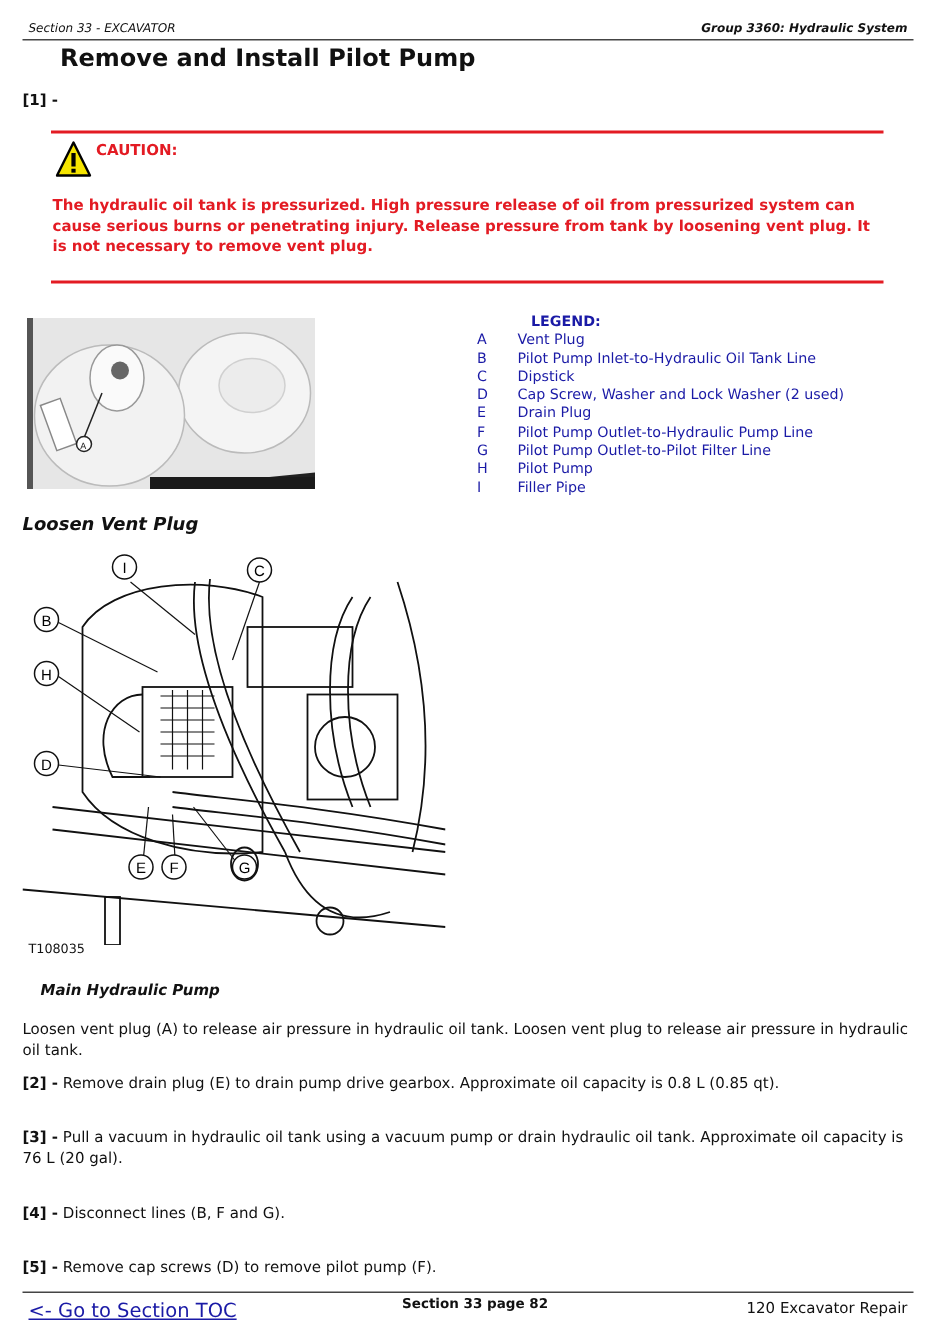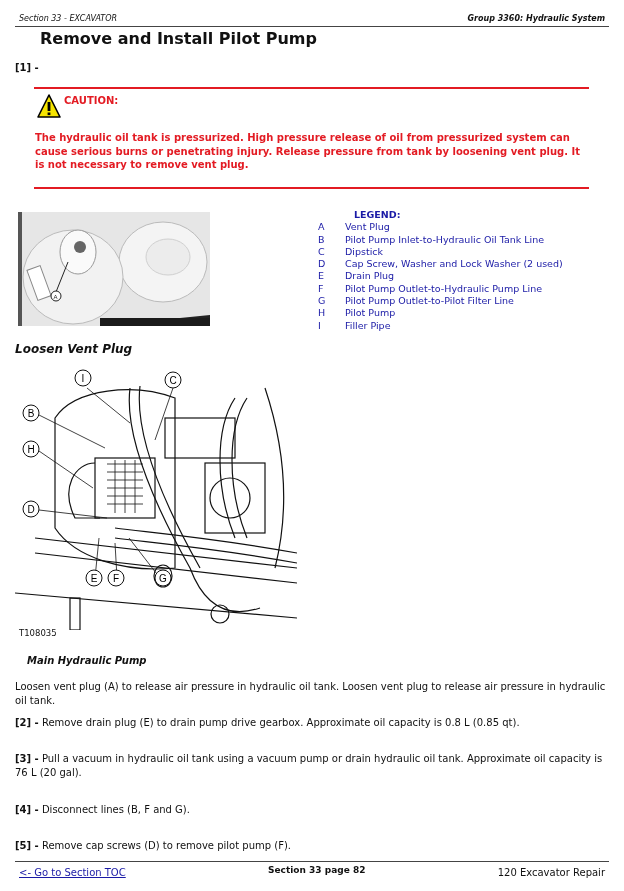--- a/index.html
+++ b/index.html
@@ -21,21 +21,21 @@
   .legend .lh { font-weight:bold;padding-left:36px; }
   .legend .row { display:flex; }
   .legend .key { width:27px; }
   .cap1 { left:15px; top:342px; font-size:12px; font-weight:bold; font-style:italic; }
   .drawing { left:15px; top:368px; width:282px; height:262px; }
   .fig-id { left:19px; top:628px; font-size:8.5px; }
   .cap2 { left:15px; top:655px; font-size:10px; font-weight:bold; font-style:italic;margin-left:12px; }
   .para { left:15px; font-size:10px; line-height:13.5px; width:595px; }
   .para b { font-weight:bold; }
   .foot-rule { left:15px; right:15px; top:861px; height:1px; background:#444; }
-  .foot-left { left:19px; top:867px; font-size:10px; color:#1a1aa6; text-decoration:underline; }
+  .foot-left { left:19px; top:867px; font-size:13px; color:#1a1aa6; text-decoration:underline; }
   .foot-center { left:268px; top:865px; font-size:9px; font-weight:bold; }
   .foot-right { right:19px; top:867px; font-size:10px; }
 </style>
 </head>
 <body>
 
 <div class="abs hdr-left">Section 33 - EXCAVATOR</div>
 <div class="abs hdr-right">Group 3360: Hydraulic System</div>
 <div class="abs hdr-rule"></div>
 

